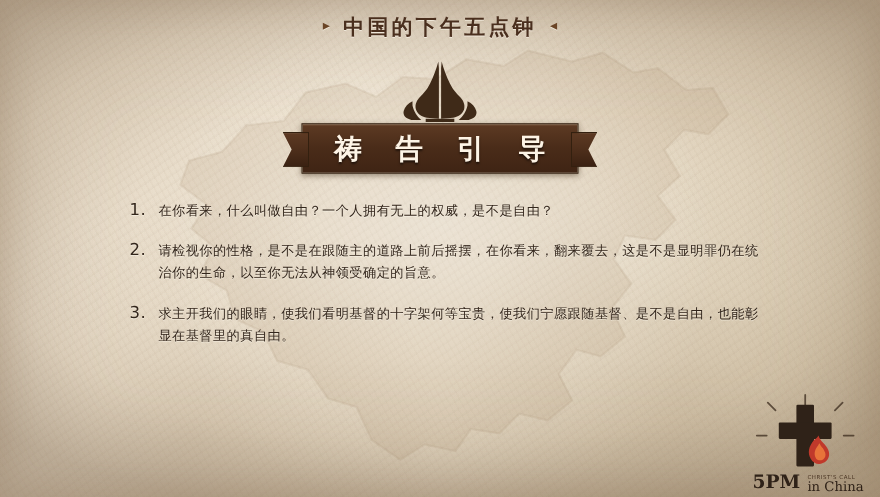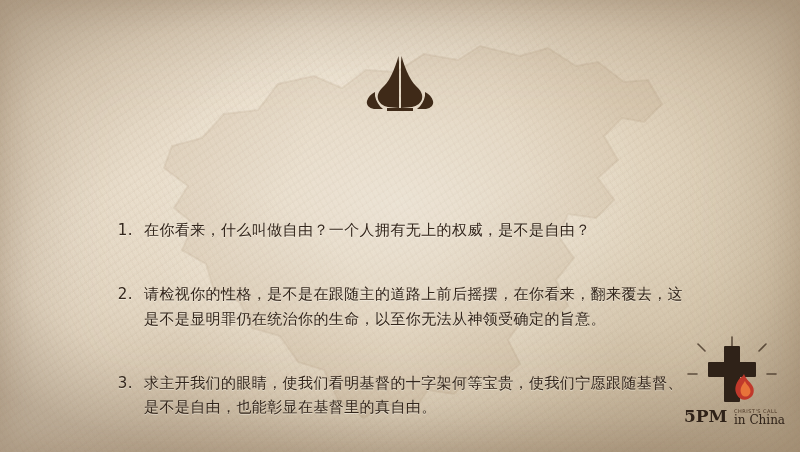--- a/index.html
+++ b/index.html
@@ -140,38 +140,37 @@
     width: 580px;
   }
   ol.points {
     margin: 0;
     padding: 0 0 0 26px;
     list-style: decimal;
     color: #33261c;
   }
   ol.points > li {
     font-family: "DejaVu Sans", "Liberation Sans", sans-serif;
-    font-size: 15px;
+    font-size: 12px;
     line-height: 1.62;
     margin-bottom: 14px;
     padding-left: 6px;
     letter-spacing: 0.4px;
     text-shadow: 0 1px 0 rgba(255,252,245,0.45);
-    margin-top: 40px;
   }
   ol.points > li::marker {
     font-size: 15px;
     color: #33261c;
   }
 
   
   .logo {
     position: absolute;
     right: 14px;
-    bottom: 22px;
+    bottom: 0;
     width: 108px;
     height: 96px;
   }
   .logo svg { display: block; width: 100%; height: 100%; }
 </style>
 </head>
 <body>
 
 <div class="slide">
 
@@ -179,33 +178,39 @@
 
   <div class="map-watermark">
     <svg viewBox="0 0 560 420" xmlns="http://www.w3.org/2000/svg">
       <path d="M60,168 L36,150 L44,128 L74,120 L96,96 L130,92 L150,66 L186,58 L214,70 L238,52 L268,54 L296,36 L330,42 L352,28 L392,38 L420,30 L448,48 L470,44 L496,64 L520,62 L534,86 L516,104 L494,100 L476,118 L490,142 L470,160 L486,182 L468,200 L440,196 L430,218 L446,240 L428,262 L440,288 L418,306 L396,300 L380,322 L392,346 L370,364 L344,358 L326,376 L300,372 L286,392 L258,386 L236,400 L210,382 L196,352 L170,344 L152,318 L124,310 L112,284 L86,272 L78,246 L54,232 L66,206 L46,190 Z" fill="#a98b68" opacity="0.40"></path>
       <path d="M60,168 L36,150 L44,128 L74,120 L96,96 L130,92 L150,66 L186,58 L214,70 L238,52 L268,54 L296,36 L330,42 L352,28 L392,38 L420,30 L448,48 L470,44 L496,64 L520,62 L534,86 L516,104 L494,100 L476,118 L490,142 L470,160 L486,182 L468,200 L440,196 L430,218 L446,240 L428,262 L440,288 L418,306 L396,300 L380,322 L392,346 L370,364 L344,358 L326,376 L300,372 L286,392 L258,386 L236,400 L210,382 L196,352 L170,344 L152,318 L124,310 L112,284 L86,272 L78,246 L54,232 L66,206 L46,190 Z" fill="none" stroke="#8d7050" stroke-width="2" opacity="0.35"></path>
     </svg>
   </div>
 
   <div class="edge-vignette"></div>
 
+  <div class="top-title">
+    <span class="deco left">▸</span><span class="tt-text">中国的下午五点钟</span><span class="deco right">◂</span>
+  </div>
 
   <div class="hands">
     <svg viewBox="0 0 78 62" xmlns="http://www.w3.org/2000/svg">
       <g fill="#3f2a18">
         <path d="M37.5,4 C36,10 33,18 30,24 C27,30 24,33 21,36 C18,39 16,43 17,47 C18,51 22,54 27,55 L38,56 L38,10 Z"></path>
         <path d="M40.5,4 C42,10 45,18 48,24 C51,30 54,33 57,36 C60,39 62,43 61,47 C60,51 56,54 51,55 L40,56 L40,10 Z"></path>
         <path d="M14,40 C10,42 7,45 6,49 C5,53 8,56 13,57 L22,57 C18,54 15,49 14,44 Z"></path>
         <path d="M64,40 C68,42 71,45 72,49 C73,53 70,56 65,57 L56,57 C60,54 63,49 64,44 Z"></path>
       </g>
       <path d="M26,56 L52,56 L52,59 L26,59 Z" fill="#3f2a18"></path>
     </svg>
   </div>
 
+  <div class="banner">
+    <span class="banner-text">祷 告 引 导</span>
+  </div>
 
   <div class="content">
     <ol class="points">
       <li>在你看来，什么叫做自由？一个人拥有无上的权威，是不是自由？</li>
       <li>请检视你的性格，是不是在跟随主的道路上前后摇摆，在你看来，翻来覆去，这是不是显明罪仍在统治你的生命，以至你无法从神领受确定的旨意。</li>
       <li>求主开我们的眼睛，使我们看明基督的十字架何等宝贵，使我们宁愿跟随基督、是不是自由，也能彰显在基督里的真自由。</li>
     </ol>
   </div>
 
   <div class="logo">

